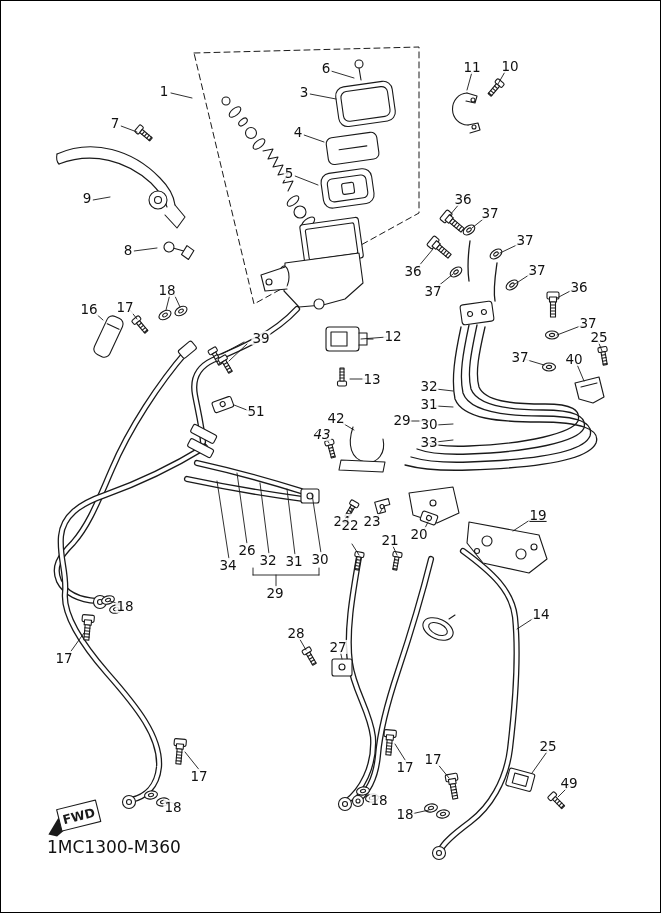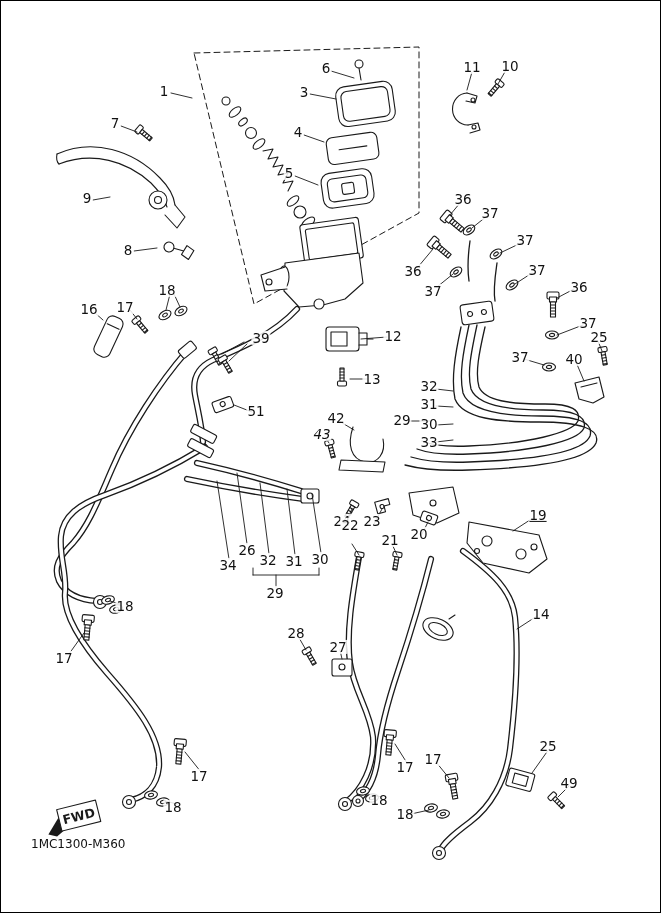--- a/index.html
+++ b/index.html
@@ -9,22 +9,22 @@
     font-family:"Liberation Sans", sans-serif;
   }
   .stage svg{position:absolute;left:0;top:0;}
   .labels-layer{position:absolute;left:0;top:0;width:100%;height:100%;pointer-events:none;}
   .part-label{
     position:absolute;transform:translate(-50%,-50%);
     font-family:"DejaVu Sans", sans-serif;font-size:13.5px;color:#111;
     background:rgba(255,255,255,0.85);padding:0 1px;line-height:1.05;
   }
   .diagram-code{
-    position:absolute;left:30px;top:836px;
-    font-family:"DejaVu Sans", sans-serif;font-size:12px;color:#111;
+    position:absolute;left:46px;top:836px;
+    font-family:"DejaVu Sans", sans-serif;font-size:17px;color:#111;
   }
   .hoseO{stroke:#1a1a1a;stroke-width:6.2;fill:none;}
   .hoseI{stroke:#ffffff;stroke-width:3.6;fill:none;}
 </style>
 </head>
 <body>
 
 <div class="stage">
 
   <svg width="659" height="911" viewBox="0 0 659 911">

